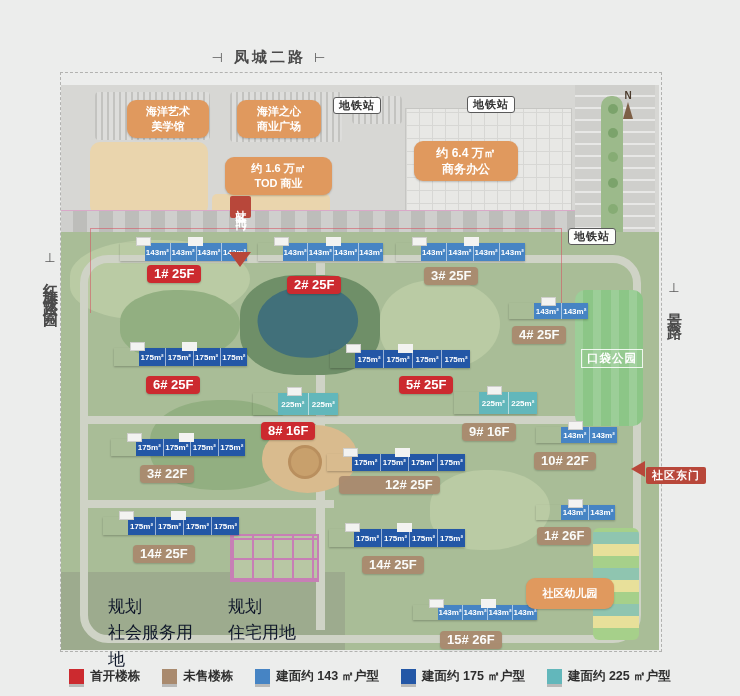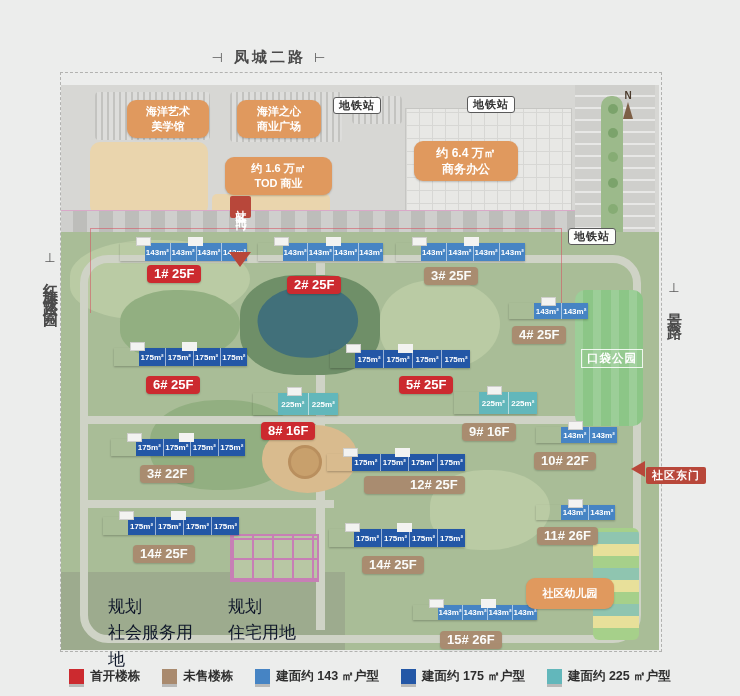--- a/index.html
+++ b/index.html
@@ -211,22 +211,22 @@
   <div class="tag tag-first" style="left:147px;top:265px;">1# 25F</div>
   <div class="tag tag-first" style="left:287px;top:276px;">2# 25F</div>
   <div class="tag tag-unsold" style="left:424px;top:267px;">3# 25F</div>
   <div class="tag tag-unsold" style="left:512px;top:326px;">4# 25F</div>
   <div class="tag tag-first" style="left:367px;top:376px;margin-left:32px;">5# 25F</div>
   <div class="tag tag-first" style="left:146px;top:376px;">6# 25F</div>
   <div class="tag tag-unsold" style="left:140px;top:465px;">3# 22F</div>
   <div class="tag tag-first" style="left:261px;top:422px;">8# 16F</div>
   <div class="tag tag-unsold" style="left:462px;top:423px;">9# 16F</div>
   <div class="tag tag-unsold" style="left:534px;top:452px;">10# 22F</div>
-  <div class="tag tag-unsold" style="left:537px;top:527px;">11# 26F</div>
-  <div class="tag tag-unsold" style="left:364px;top:476px;padding-left:46px;">12# 25F</div>
+  <div class="tag tag-unsold" style="left:537px;top:527px;">1# 26F</div>
+  <div class="tag tag-unsold" style="left:339px;top:476px;padding-left:46px;">12# 25F</div>
   <div class="tag tag-unsold" style="left:133px;top:545px;">14# 25F</div>
   <div class="tag tag-unsold" style="left:362px;top:556px;">14# 25F</div>
   <div class="tag tag-unsold" style="left:440px;top:631px;">15# 26F</div>
 
   <div class="olabel" style="left:237px;top:100px;width:72px;">海洋之心
 商业广场</div>
   <div class="olabel" style="left:127px;top:100px;width:70px;">海洋艺术
 美学馆</div>
   <div class="olabel" style="left:225px;top:157px;width:95px;">约 1.6 万㎡
 TOD 商业</div>

